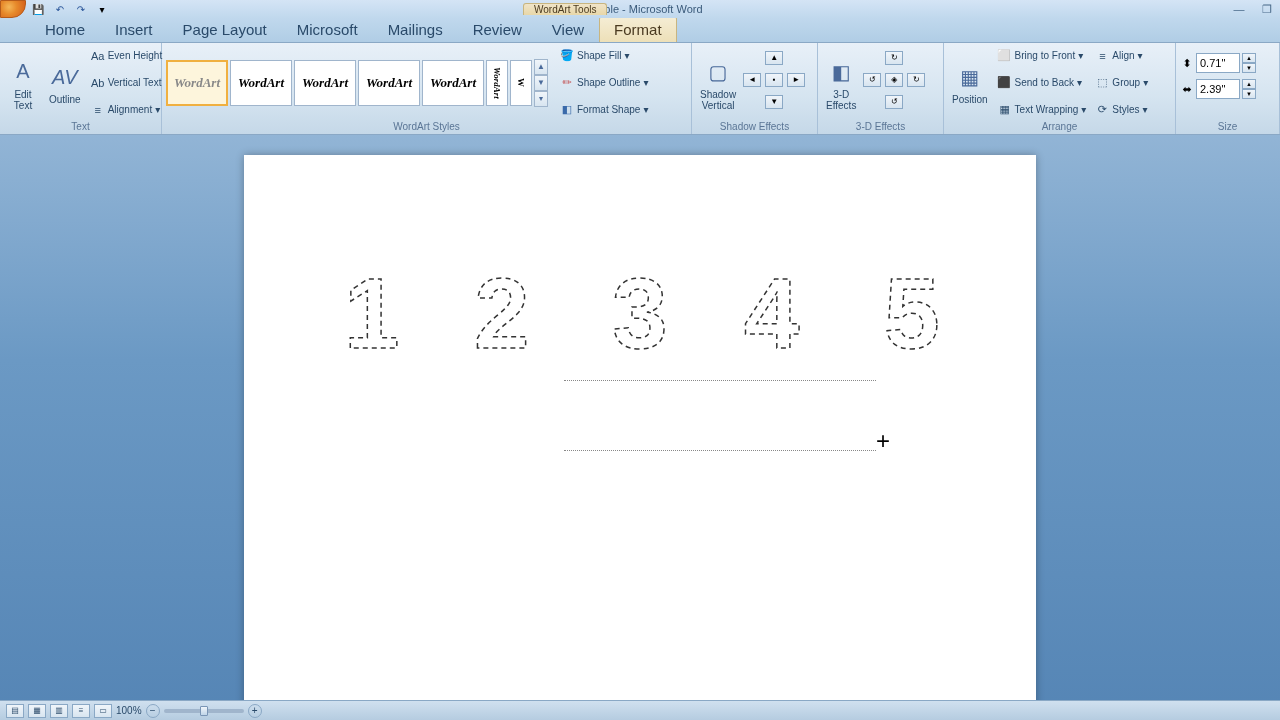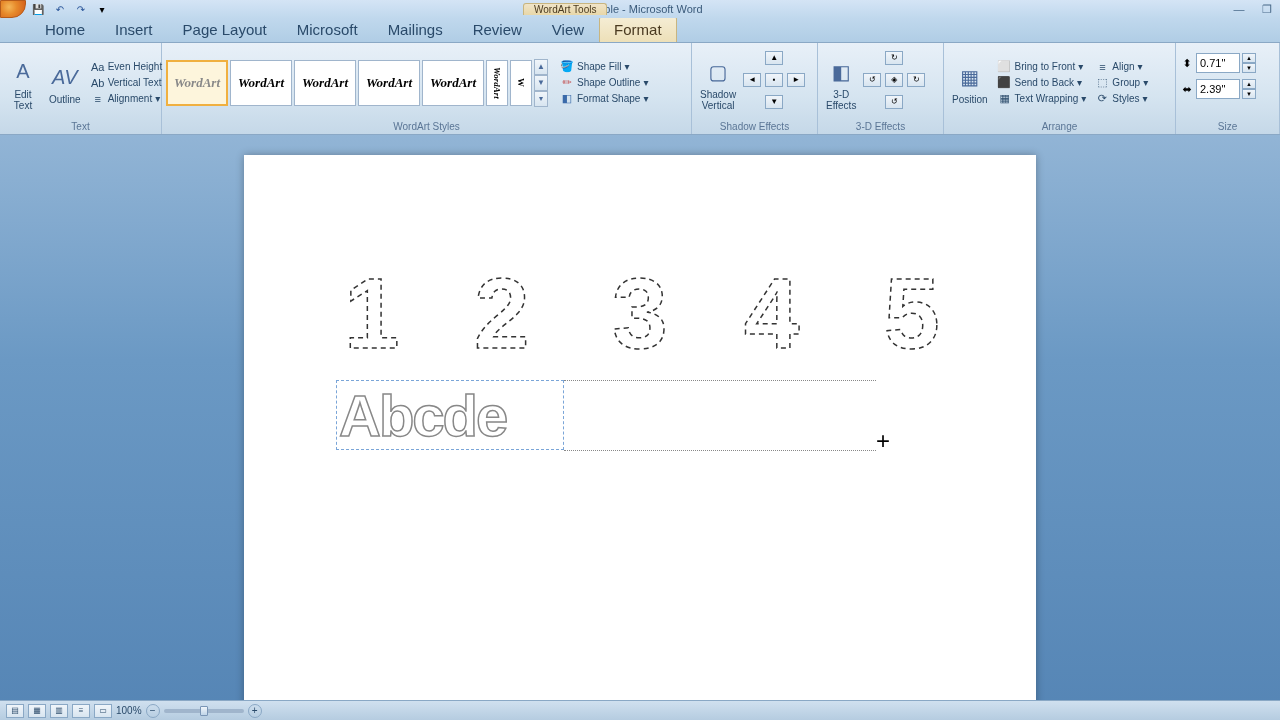--- a/index.html
+++ b/index.html
@@ -21,21 +21,21 @@
 .tab-bar { height: 25px; background: linear-gradient(180deg, #c0d8ed 0%, #b0cde5 100%); display: flex; align-items: flex-end; padding-left: 30px; border-bottom: 1px solid #8aa8c5; }
 .tab { padding: 4px 14px; font-size: 15px; color: #2a4a6a; cursor: pointer; border: 1px solid transparent; border-bottom: none; }
 .tab.active { background: linear-gradient(180deg, #f5edd5 0%, #ede0b8 100%); border: 1px solid #c8b580; border-bottom: none; border-radius: 3px 3px 0 0; color: #4a3a20; }
 
 
 .ribbon { height: 92px; background: linear-gradient(180deg, #e8f0f8 0%, #d5e4f0 60%, #c5d8e8 100%); border-bottom: 1px solid #8aa8c5; display: flex; }
 .ribbon-group { border-right: 1px solid #a8c0d8; display: flex; flex-direction: column; padding: 2px 4px 0; }
 .group-content { flex: 1; display: flex; align-items: center; gap: 3px; }
 .group-label { text-align: center; font-size: 10px; color: #5a7595; padding: 1px 0 2px; }
 
-.rb-col { display: flex; flex-direction: column; align-items: center; gap: 0; }
+.rb-col { display: flex; flex-direction: column; align-items: center; gap: 11px; }
 .rb-item { font-size: 10px; color: #2a4a6a; padding: 1px 3px; display: flex; align-items: center; gap: 3px; white-space: nowrap; cursor: pointer; }
 .rb-icon { width: 14px; height: 14px; display: inline-flex; align-items: center; justify-content: center; font-size: 11px; }
 .rb-big { display: flex; flex-direction: column; align-items: center; padding: 2px 4px; cursor: pointer; }
 .rb-big-icon { width: 30px; height: 34px; display: flex; align-items: center; justify-content: center; font-size: 20px; color: #4a6a9a; }
 .rb-big-label { font-size: 10px; color: #2a4a6a; text-align: center; line-height: 11px; }
 
 .style-gallery { display: flex; gap: 2px; align-items: center; }
 .style-thumb { width: 62px; height: 46px; background: #fff; border: 1px solid #a0b5cc; display: flex; align-items: center; justify-content: center; cursor: pointer; font-family: 'Times New Roman', serif; font-style: italic; font-weight: bold; font-size: 13px; }
 .style-thumb.selected { border: 2px solid #f0b040; background: #fdf5dc; }
 .style-thumb.black { color: #000; }
@@ -257,23 +257,20 @@
         </svg>
       <svg class="dashed-num" style="position:absolute; left:400px">
           <text x="10" y="95">4</text>
         </svg>
       <svg class="dashed-num" style="position:absolute; left:540px">
           <text x="10" y="95">5</text>
         </svg>
     </div>
 
     <div class="wordart-letters">
-      <div class="letters-box">
-        <span class="letter-char">Abcde</span>
-      </div>
       <div class="drag-lines">
         <div class="drag-line" style="top:0"></div>
         <div class="drag-line" style="top:70px"></div>
       </div>
     </div>
 
     <div class="plus-cursor">+</div>
   </div>
 </div>
 

